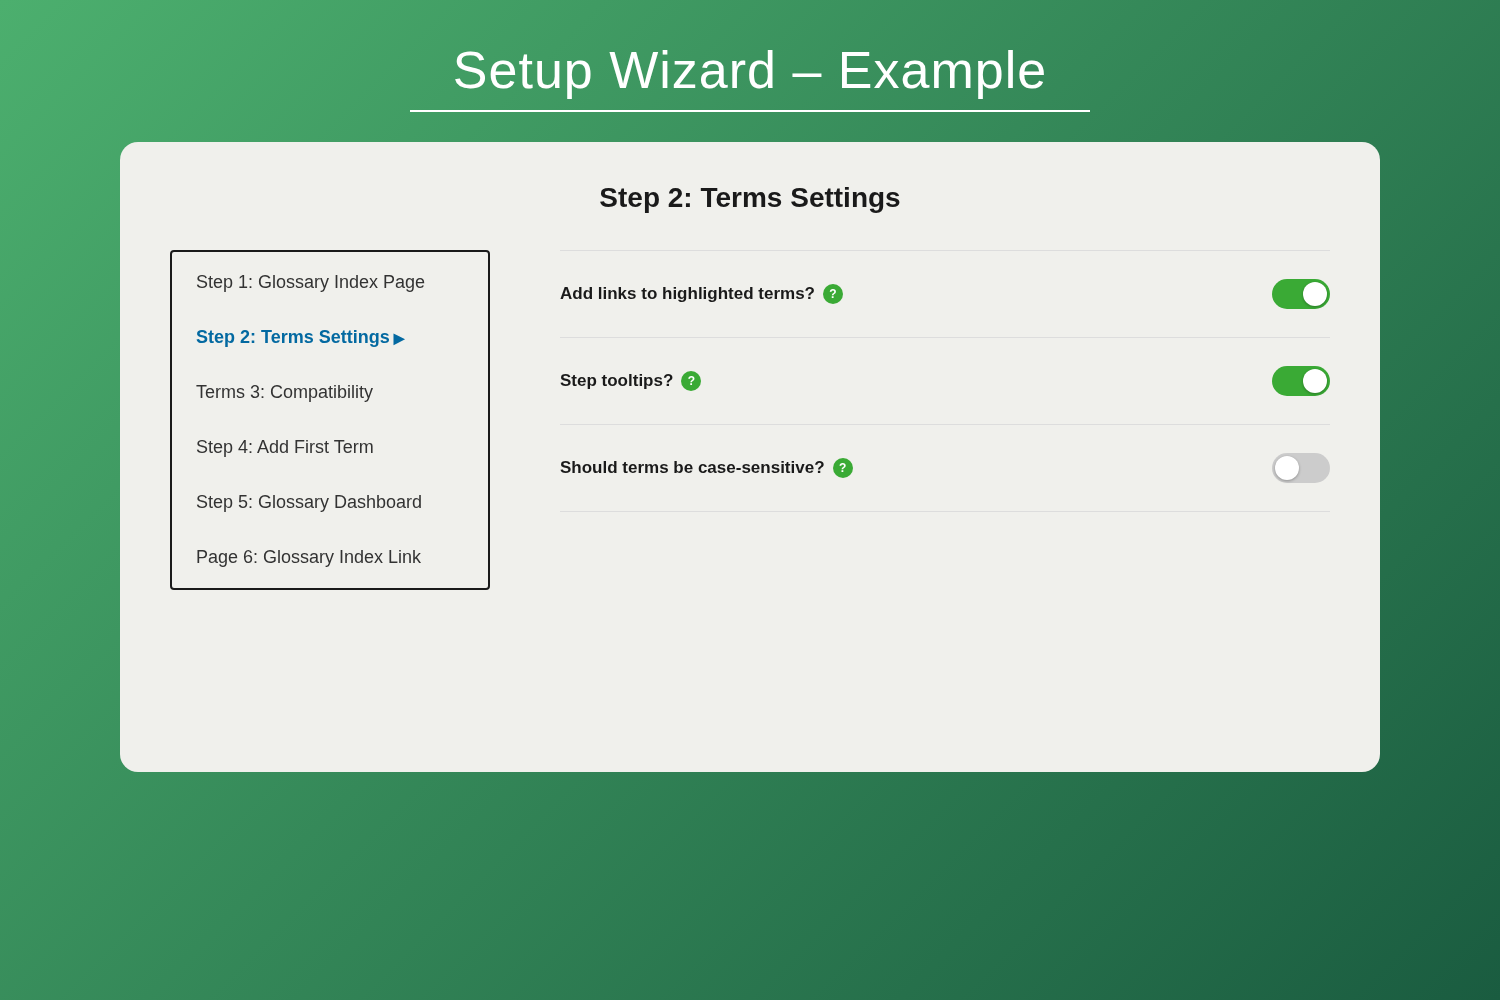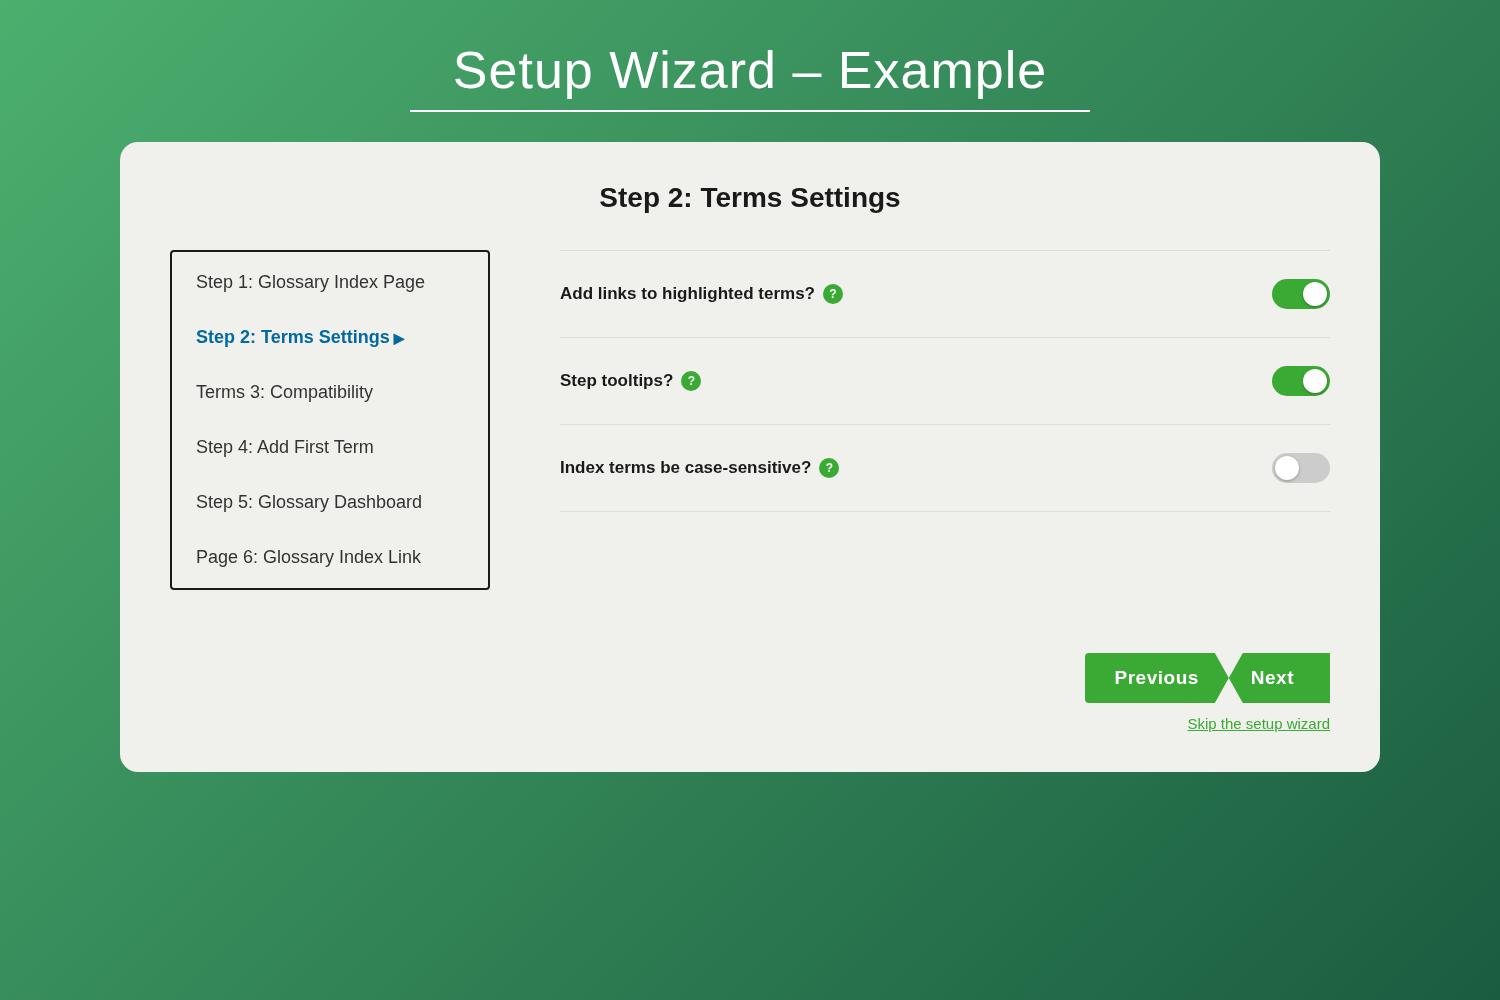--- a/index.html
+++ b/index.html
@@ -35,21 +35,21 @@
       height: 2px;
       background: #fff;
       margin: 10px auto 0;
     }
 
     .wizard-card {
       background: #f0f0ec;
       border-radius: 18px;
       width: 1260px;
       min-height: 630px;
-      padding: 40px 50px 40px 50px;
+      padding: 40px 50px 32px 50px;
       display: flex;
       flex-direction: column;
     }
 
     .card-step-title {
       text-align: center;
       font-size: 28px;
       font-weight: 700;
       color: #1a1a1a;
       margin-bottom: 36px;
@@ -89,21 +89,20 @@
     .step-arrow {
       display: inline-block;
       margin-left: 4px;
       font-size: 14px;
     }
 
     
     .wizard-content {
       flex: 1;
       display: flex;
-      flex-direction: column;
       padding-left: 30px;
     }
 
     .settings-list {
       display: flex;
       flex-direction: column;
       gap: 0;
       flex: 1;
     }
 
@@ -281,35 +280,26 @@
               <span>Step tooltips?</span>
               <span class="help-icon">?</span>
             </span>
             <div class="toggle-switch">
               <div class="toggle-track on"></div>
               <div class="toggle-thumb on"></div>
             </div>
           </div>
           <div class="setting-row">
             <span class="setting-label">
-              <span>Index terms be case-sensitive?</span>
+              <span>Should terms be case-sensitive?</span>
               <span class="help-icon">?</span>
             </span>
             <div class="toggle-switch">
               <div class="toggle-track off"></div>
               <div class="toggle-thumb off"></div>
             </div>
           </div>
         </div>
 
-      <div class="buttons-wrapper">
-        <div class="buttons-row">
-          <div class="nav-btn-group">
-            <button class="btn-previous">Previous</button>
-            <button class="btn-next">Next</button>
-          </div>
-        </div>
-        <a class="skip-link">Skip the setup wizard</a>
-      </div>
     </div>
 
   </div>
 </div>
 
 </body></html>

